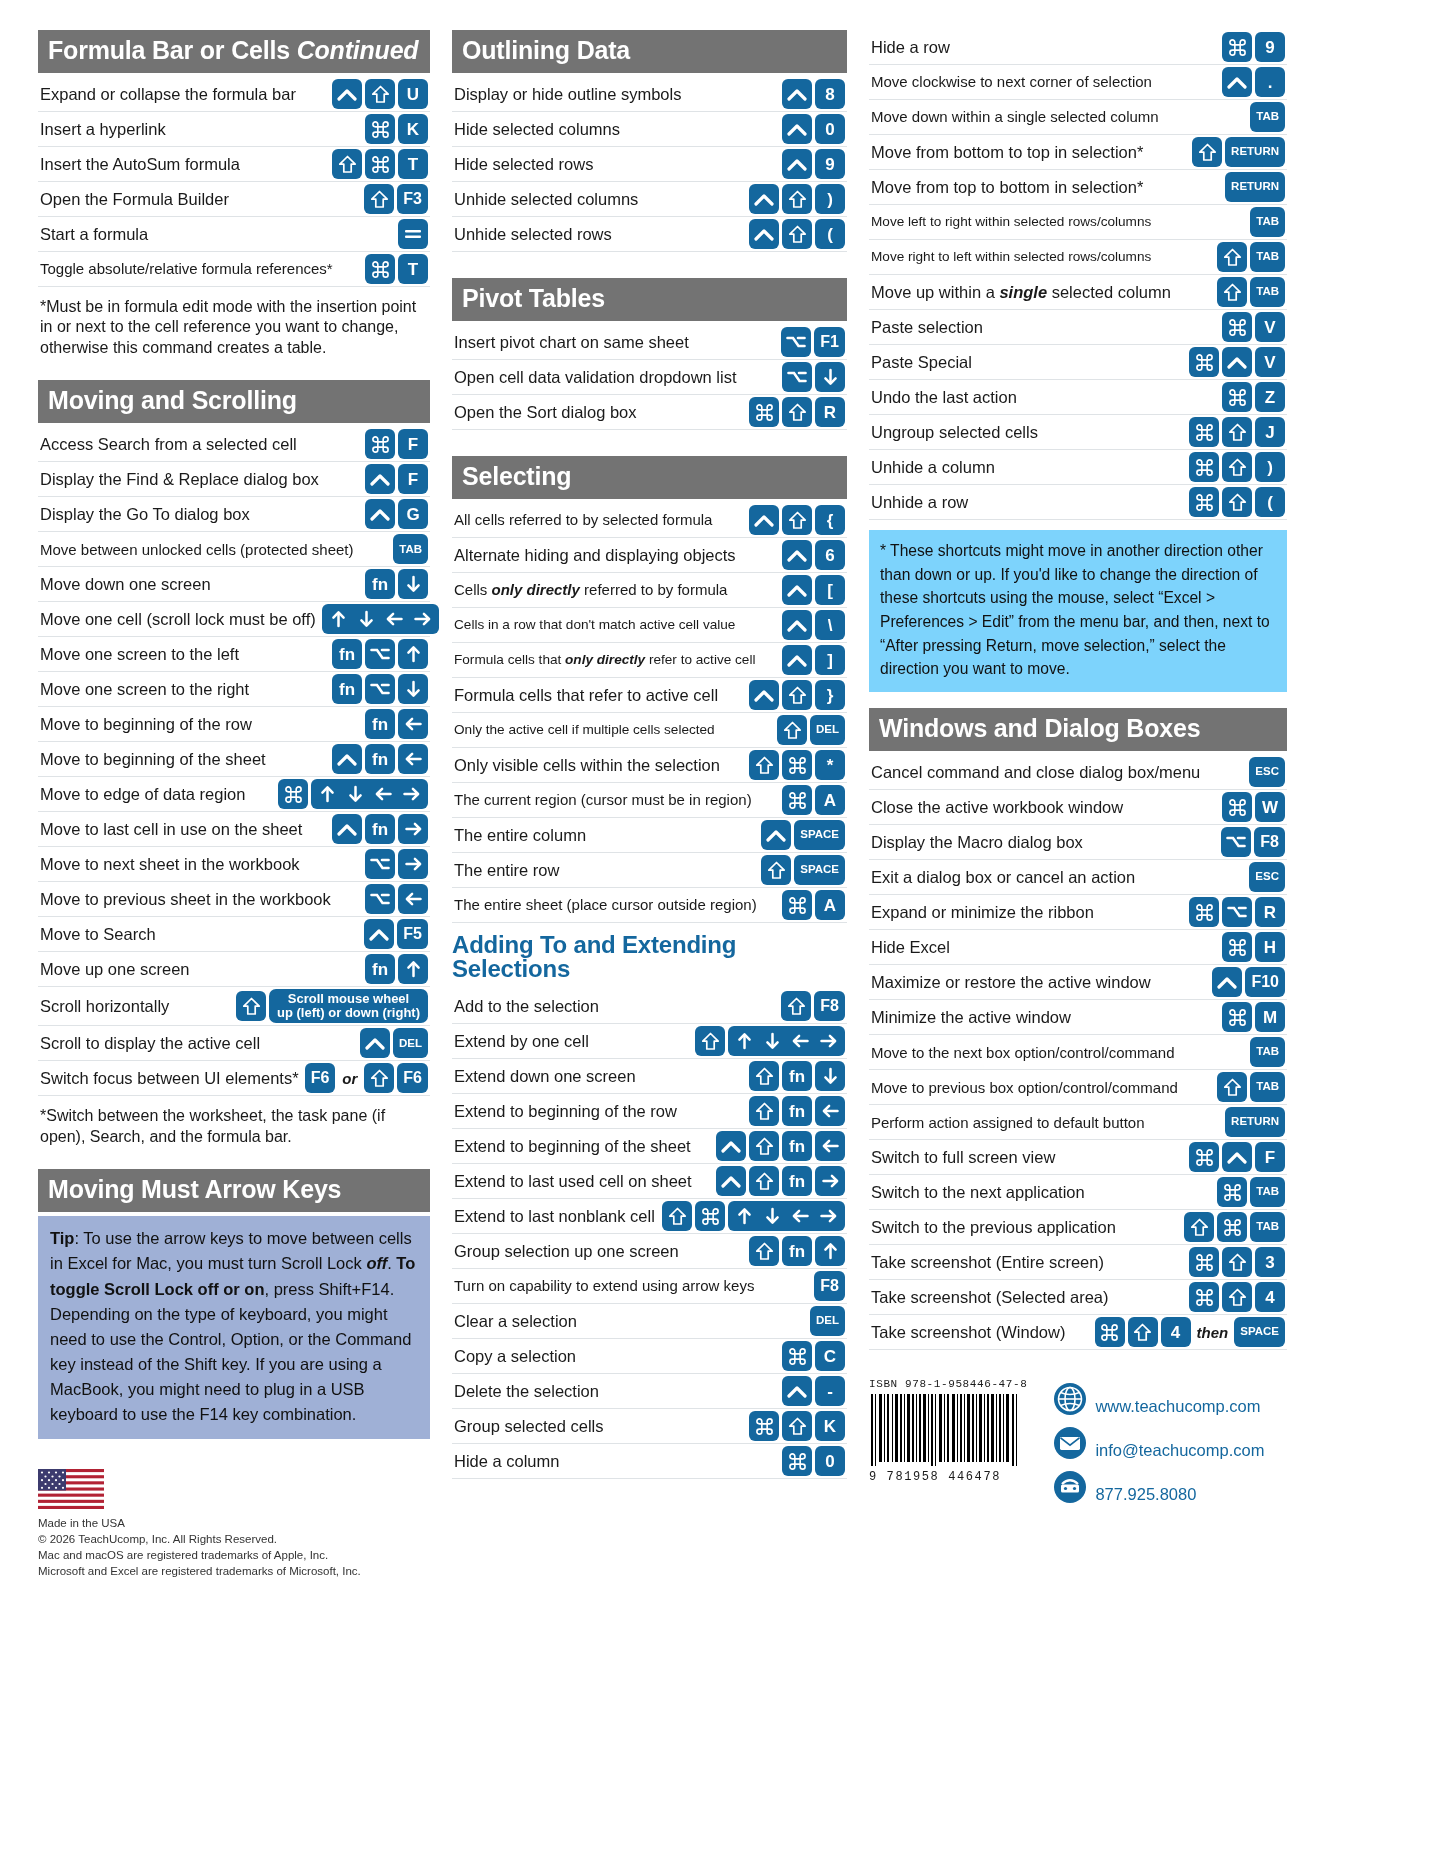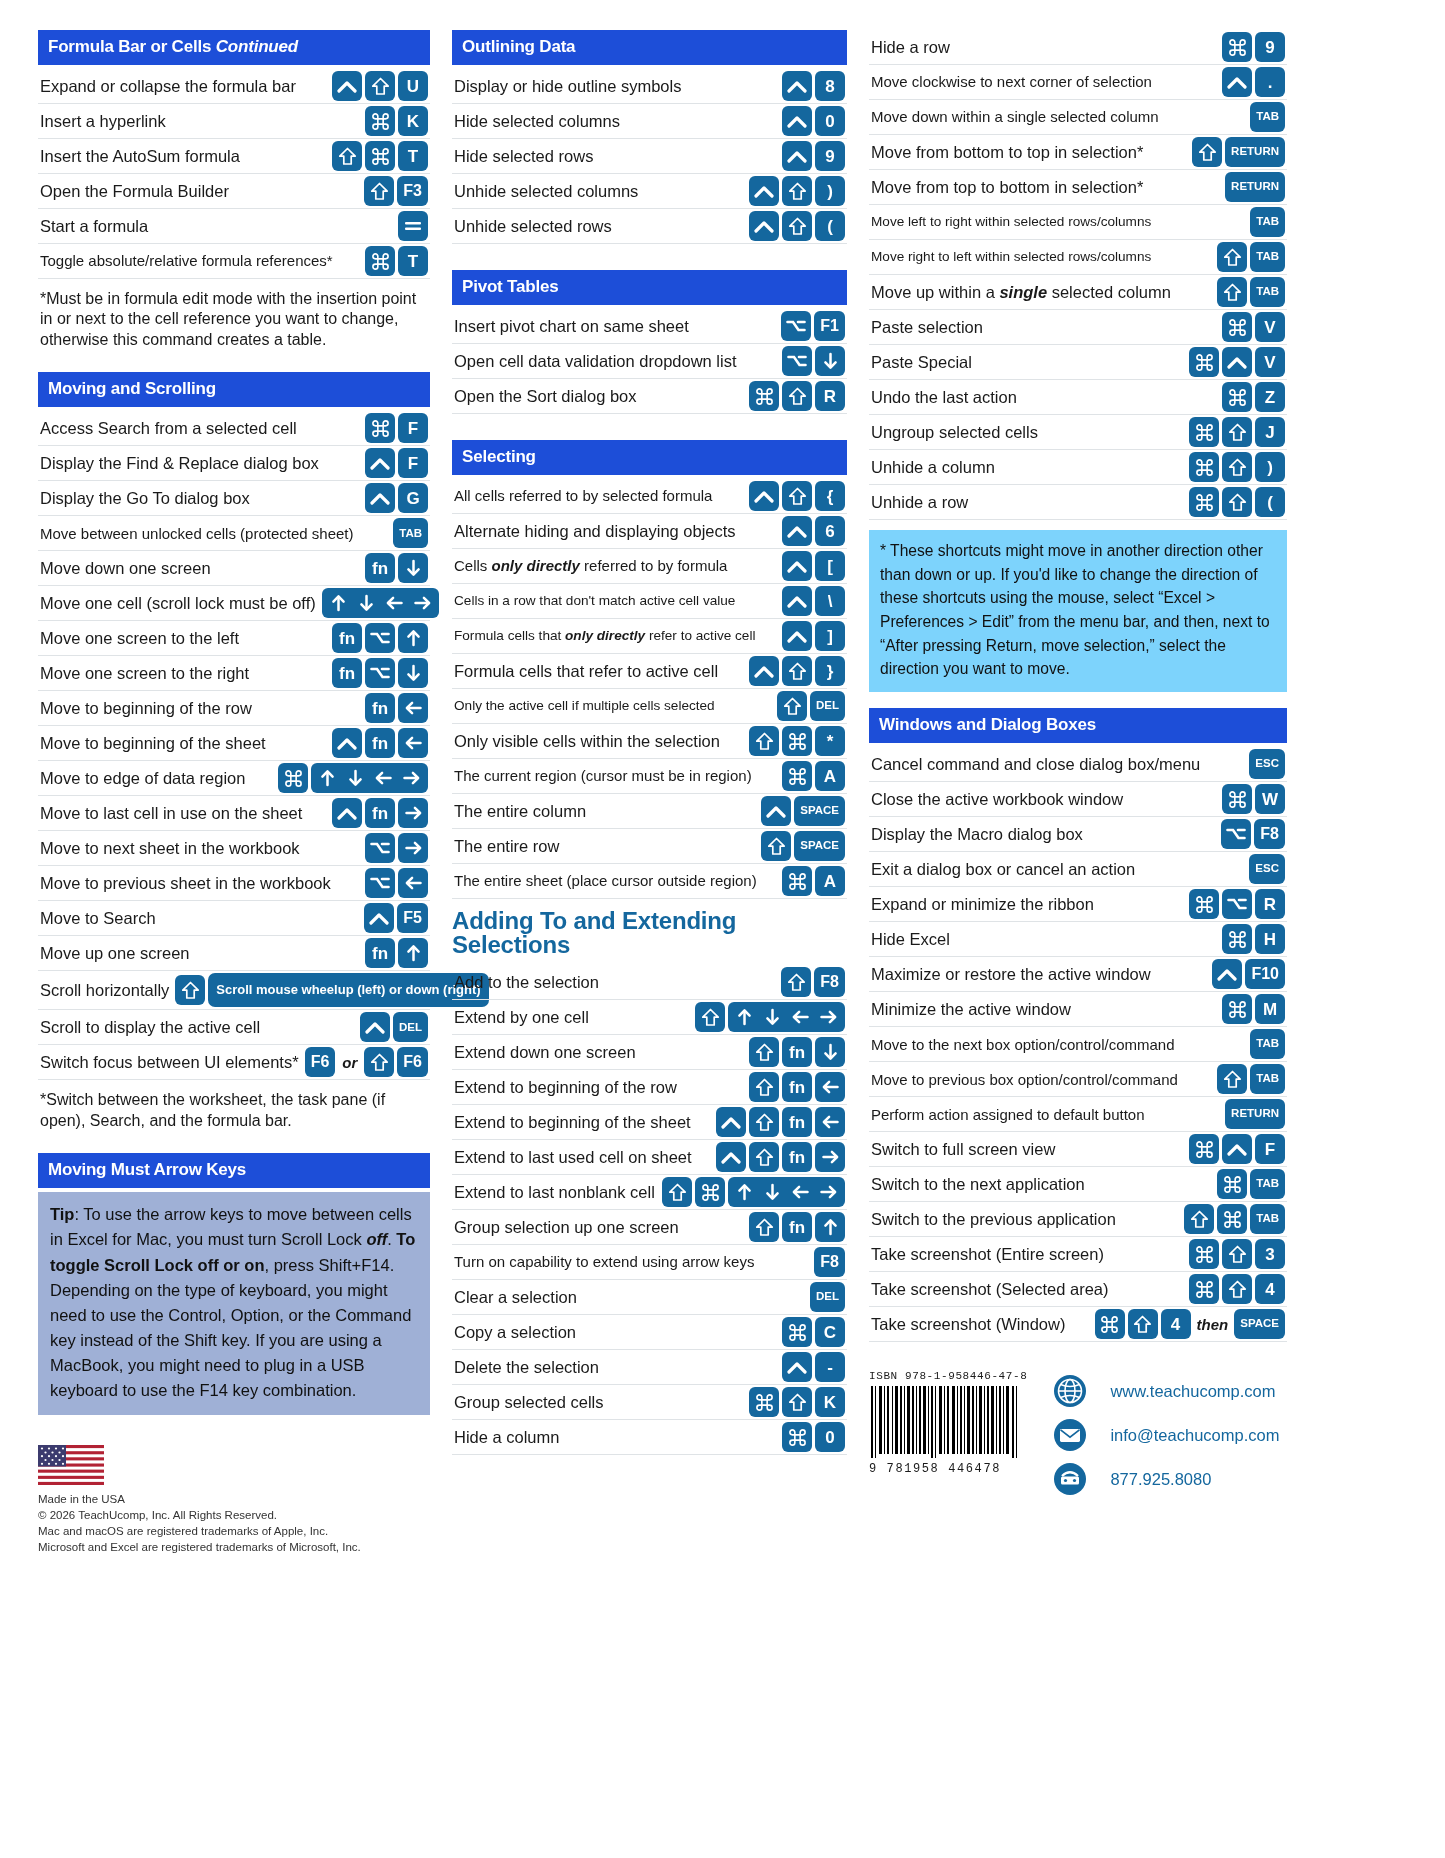--- a/index.html
+++ b/index.html
@@ -10,23 +10,23 @@
     color: #1a1a1a;
   }
   .page { position: relative; width: 1445px; height: 1858px; padding: 30px 32px 10px 38px; }
   .cols { display: flex; gap: 22px; height: 100%; align-items: flex-start; }
   .col { width: 392px; flex: 0 0 392px; }
   .col.mid { width: 395px; flex: 0 0 395px; }
   .col.right { width: 418px; flex: 0 0 418px; }
 
   
   .sec-head {
-    background: #1d4ed8;
+    background: #737373;
     color: #fff;
-    font-size: 17px;
+    font-size: 25px;
     font-weight: bold;
     line-height: 1.0;
     padding: 8px 10px 10px 10px;
     margin-bottom: 4px;
     letter-spacing: -0.2px;
   }
   .sec-head i { font-style: italic; }
   .sec-head.plain { background: transparent; color: #14679E; padding: 10px 0 4px 0; font-size: 24px; }
 
   
@@ -59,21 +59,21 @@
     line-height: 1;
     flex: 0 0 auto;
   }
   .k.sm  { font-size: 16px; }
   .k.xs  { font-size: 11.5px; padding: 0 3px; min-width: 26px; }
   .k.wide { min-width: auto; padding: 0 6px; }
   .k.glyph { font-size: 21px; }
   .k.arrows { padding: 0 8px; gap: 11px; }
   .k.mouse {
     font-size: 13px; line-height: 1.08; padding: 3px 8px; height: 34px;
-    text-align: center; flex-direction: row; justify-content: center;
+    text-align: center; flex-direction: column; justify-content: center;
     min-width: auto; border-radius: 7px;
   }
   .orword { font-size: 15px; font-style: italic; font-weight: bold; padding: 0 4px; text-align: center; }
   .thenword { font-size: 15px; font-style: italic; font-weight: bold; padding: 0 3px; }
 
   svg.ic { display:block; }
 
   
   .note {
     font-size: 16px; line-height: 1.28; color: #1a1a1a;
@@ -101,21 +101,21 @@
   
   .footer-left { margin-top: 30px; }
   .flag { width: 66px; height: 40px; display:block; }
   .legal { font-size: 11.5px; line-height: 1.38; color: #333; margin-top: 7px; }
   .footer-right { display: flex; align-items: flex-start; gap: 26px; margin-top: 28px; }
   .isbn-wrap { text-align: left; }
   .isbn-txt { font-family: "Liberation Mono", monospace; font-size: 11px; letter-spacing: .6px; margin-bottom: 2px; }
   .barcode { display: block; }
   .barnum { font-family: "Liberation Mono", monospace; font-size: 12px; letter-spacing: 1.6px; margin-top: 2px; }
   .contact { display: flex; flex-direction: column; gap: 10px; padding-top: 4px; }
-  .crow { display: flex; align-items: center; gap: 23px; }
+  .crow { display: flex; align-items: flex-end; gap: 8px; }
   .crow .ctext { font-size: 16.5px; color: #14679E; }
   .cicon { width: 34px; height: 34px; flex: 0 0 34px; }
 </style>
 </head>
 <body>
 
 <div class="page">
  <div class="cols">
 
   <div class="col">

